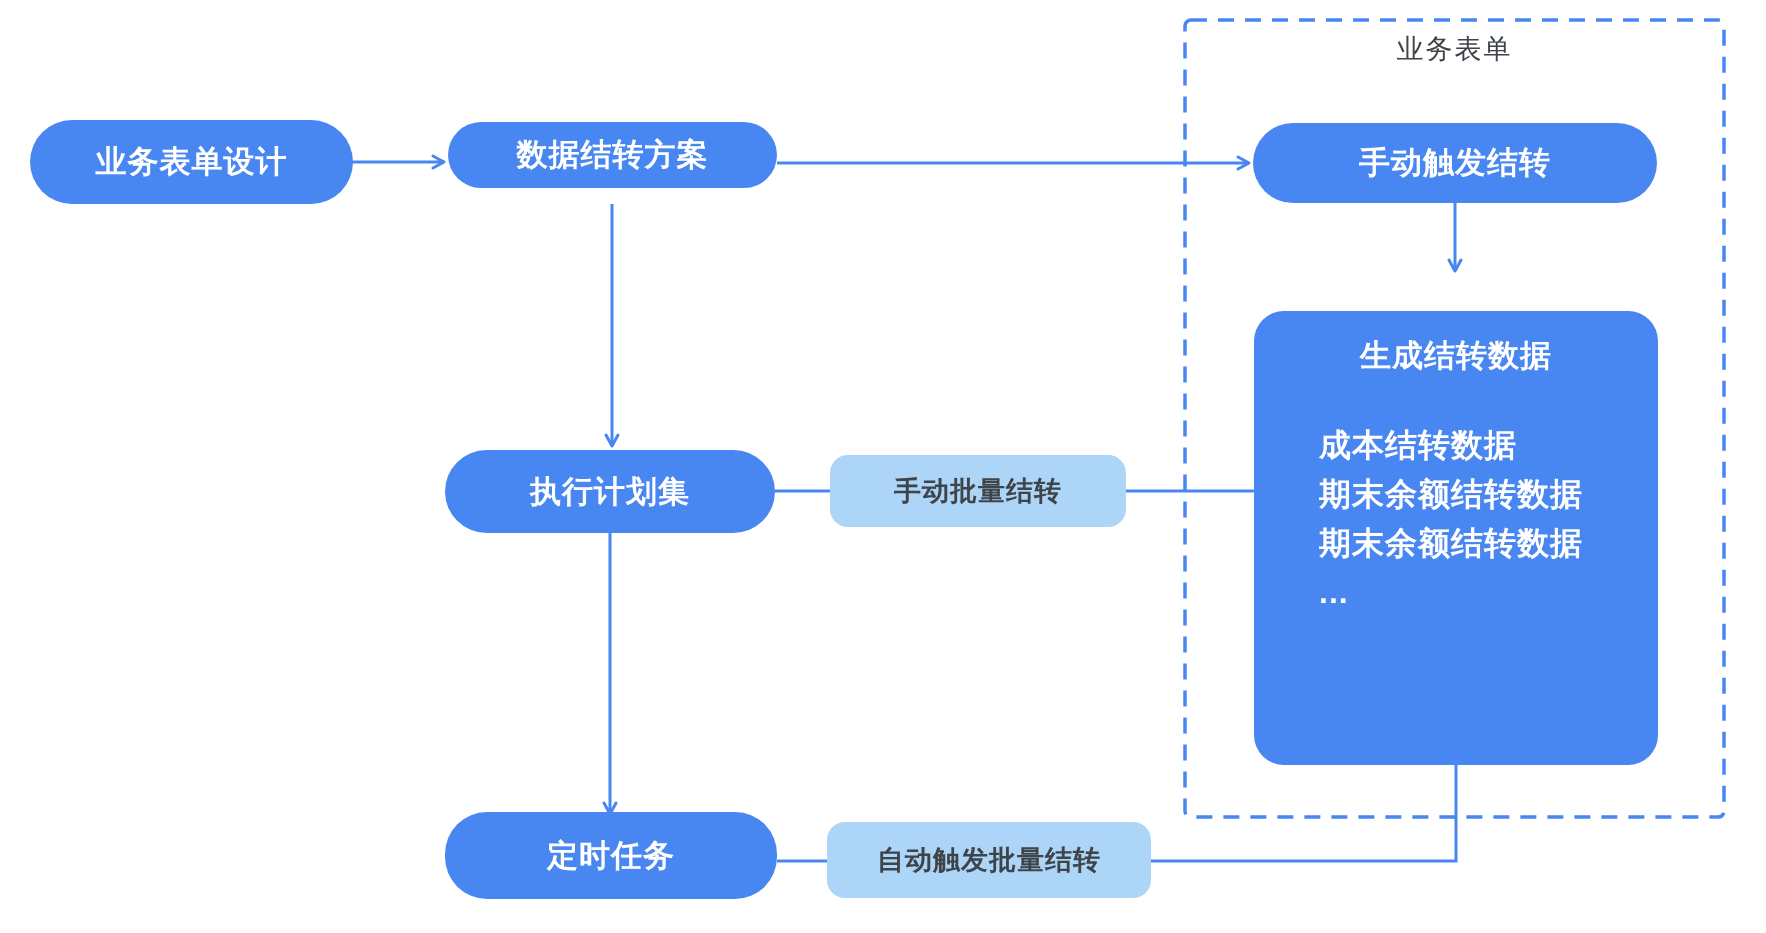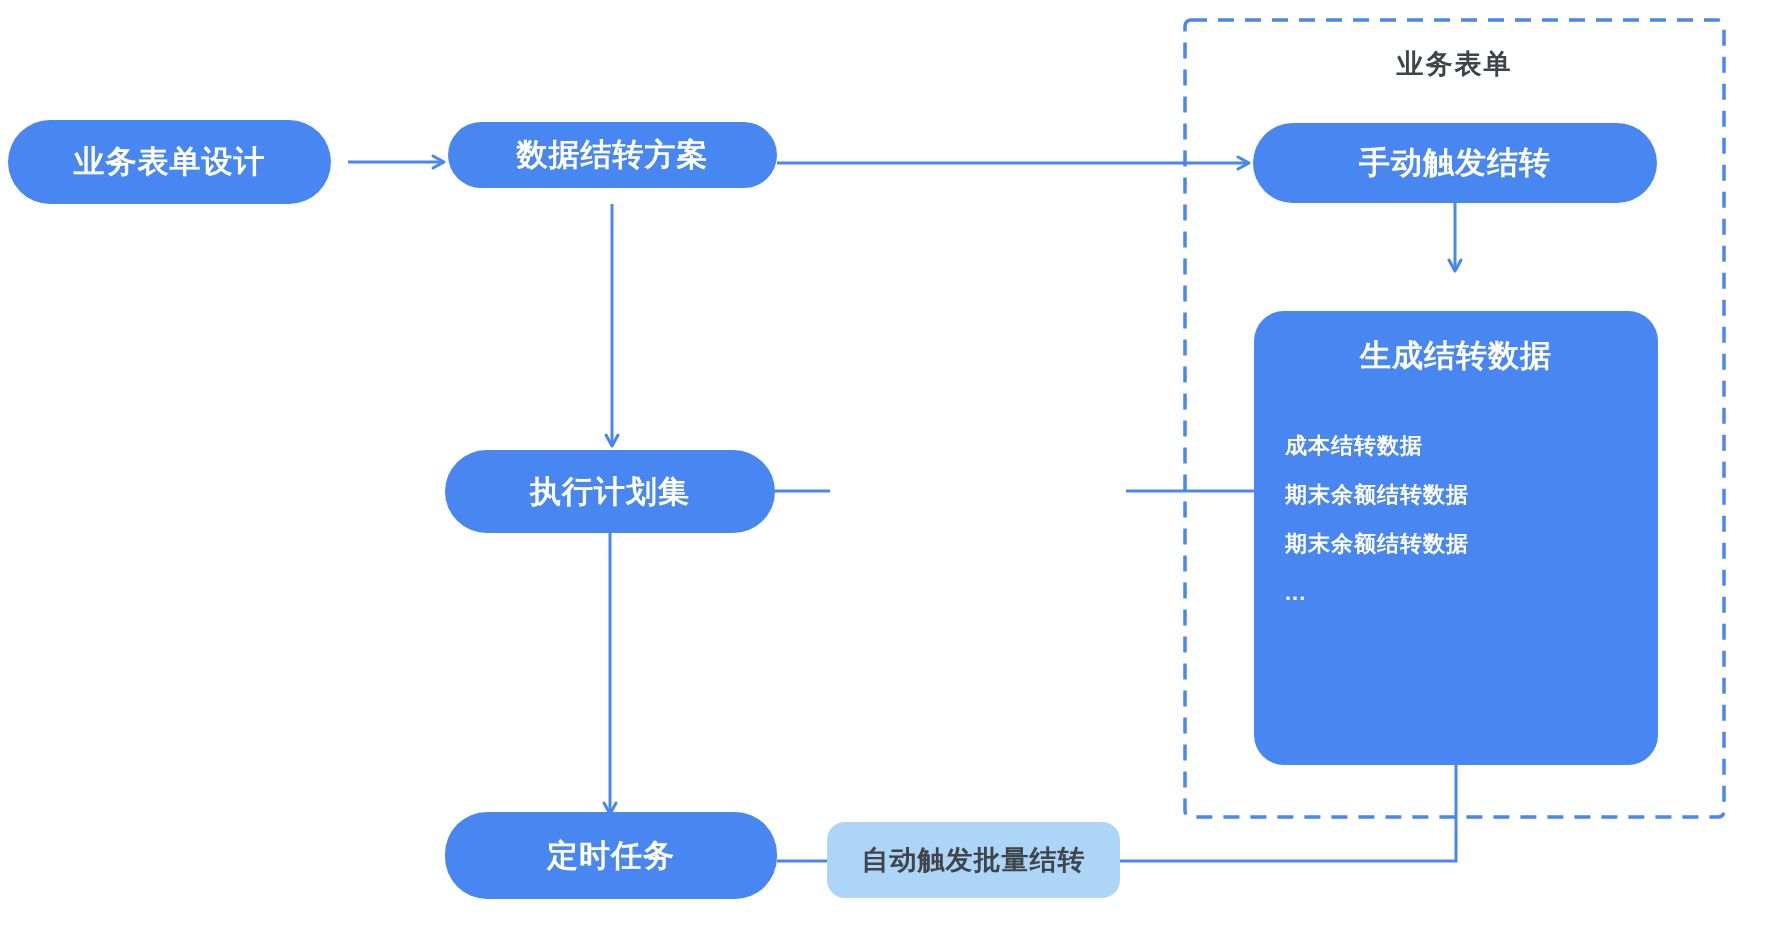--- a/index.html
+++ b/index.html
@@ -51,44 +51,44 @@
   }
   .bigbox .bigbox-title {
     margin-top: 24px;
     text-align: center;
     font-size: 31px;
     font-weight: 700;
     letter-spacing: 1px;
   }
   .bigbox .bigbox-list {
     margin-top: 44px;
-    padding-left: 31px;
-    font-size: 22px;
+    padding-left: 65px;
+    font-size: 32px;
     font-weight: 700;
     line-height: 49px;
     letter-spacing: 1px;
   }
   .container-label {
     position: absolute;
-    left: 1185px; top: 46px;
+    left: 1185px; top: 31px;
     width: 539px;
     text-align: center;
     color: #3F444A;
     font-size: 27px;
-    font-weight: 700;
+    font-weight: 400;
     letter-spacing: 2px;
   }
   
-  #n-form-design      { left: 8px;   top: 120px; width: 323px; height: 84px; }
+  #n-form-design      { left: 30px;   top: 120px; width: 323px; height: 84px; }
   #n-carryover-plan   { left: 448px;  top: 122px; width: 329px; height: 66px; }
   #n-manual-trigger   { left: 1253px; top: 123px; width: 404px; height: 80px; border-radius: 40px; }
   #n-exec-plan-set    { left: 445px;  top: 450px; width: 330px; height: 83px; }
   #n-manual-batch     { left: 830px;  top: 455px; width: 296px; height: 72px; }
   #n-timed-task       { left: 445px;  top: 812px; width: 332px; height: 87px; }
-  #n-auto-trigger     { left: 827px;  top: 822px; width: 293px; height: 76px; }
+  #n-auto-trigger     { left: 827px;  top: 822px; width: 324px; height: 76px; }
 </style>
 </head>
 <body>
 
 <div class="canvas">
 
   <svg class="connectors" viewBox="0 0 1766 933" xmlns="http://www.w3.org/2000/svg">
     <defs>
       <marker id="arrow" markerUnits="userSpaceOnUse" markerWidth="20" markerHeight="20" refX="15" refY="9" orient="auto">
         <path d="M4,3 L15,9 L4,15" fill="none" stroke="#4886F1" stroke-width="3" stroke-linecap="round" stroke-linejoin="round"></path>
@@ -119,20 +119,21 @@
   <div class="container-label">业务表单</div>
 
   <div class="node" id="n-form-design">业务表单设计</div>
 
   <div class="node" id="n-carryover-plan">数据结转方案</div>
 
   <div class="node" id="n-manual-trigger">手动触发结转</div>
 
   <div class="node" id="n-exec-plan-set">执行计划集</div>
 
+  <div class="node-light" id="n-manual-batch">手动批量结转</div>
 
   <div class="node" id="n-timed-task">定时任务</div>
 
   <div class="node-light" id="n-auto-trigger">自动触发批量结转</div>
 
   <div class="bigbox">
     <div class="bigbox-title">生成结转数据</div>
     <div class="bigbox-list">
       <div>成本结转数据</div>
       <div>期末余额结转数据</div>

